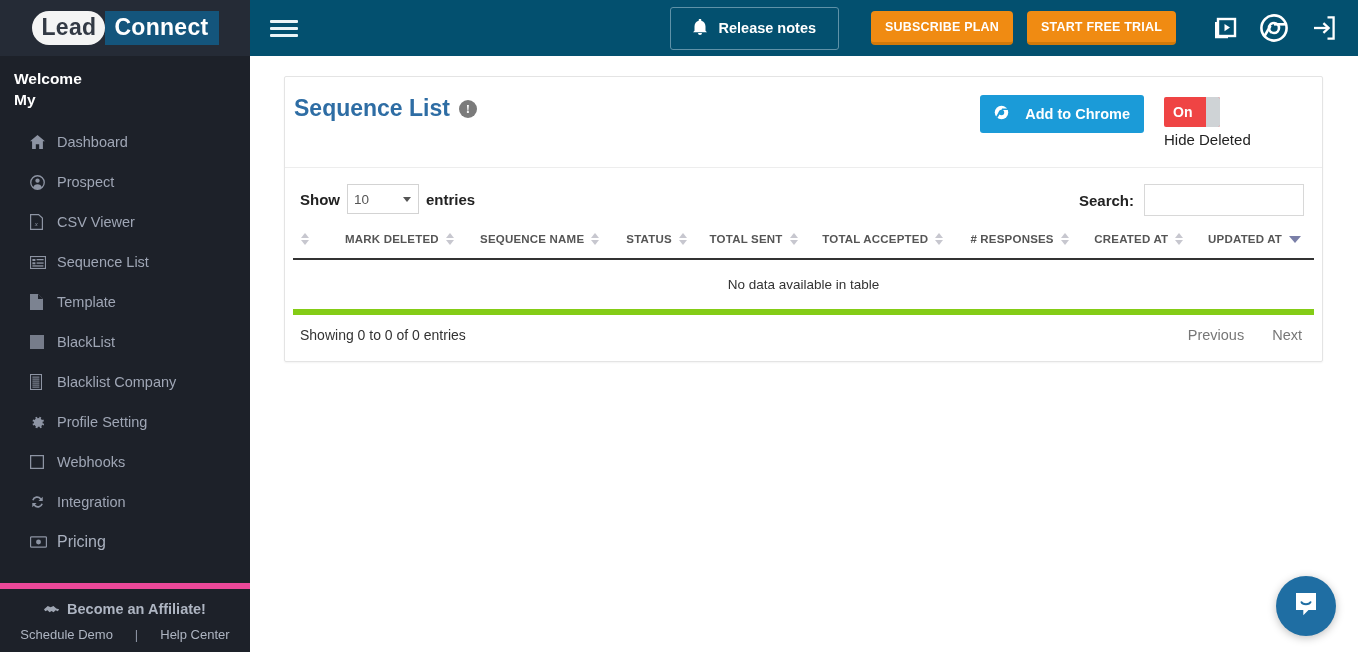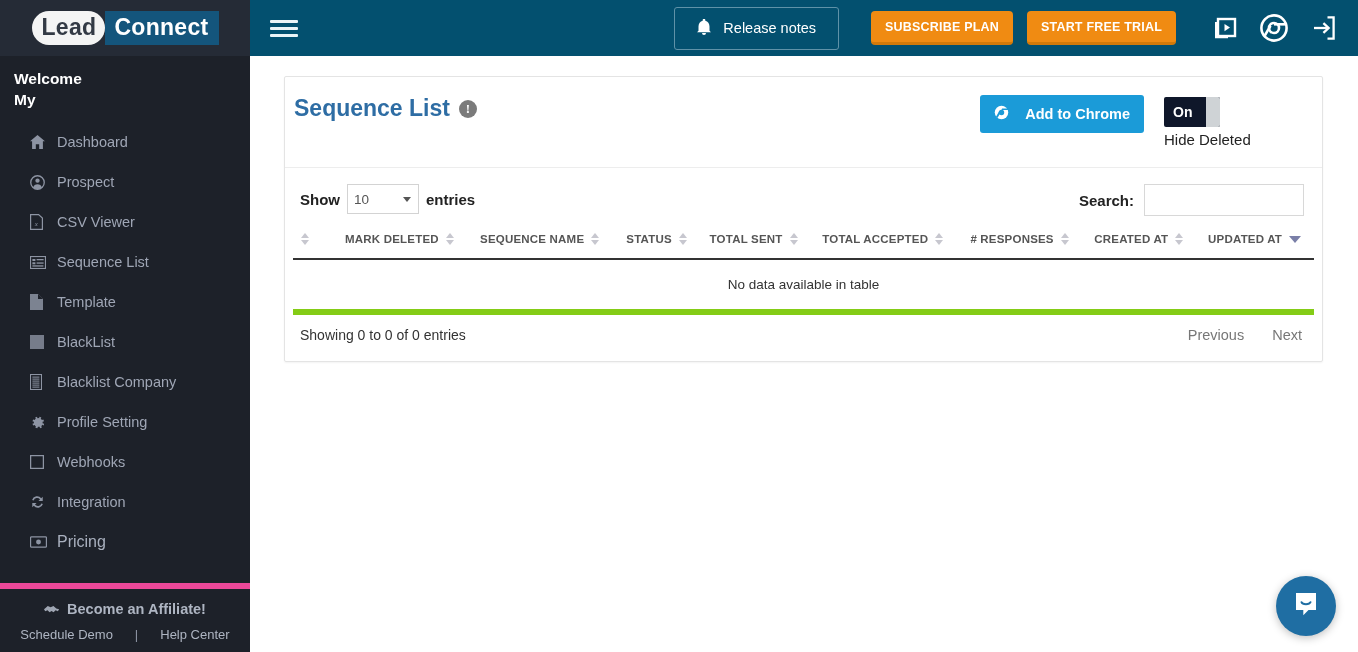--- a/index.html
+++ b/index.html
@@ -79,21 +79,21 @@
   }
   .hamburger {
     width: 28px; height: 24px; display: flex; flex-direction: column;
     justify-content: center; gap: 4px; cursor: pointer;
   }
   .hamburger span { display:block; height: 3px; background: #eaf4f7; border-radius: 1px; }
   .top-spacer { flex: 1 1 auto; }
   .release-btn {
     display: flex; align-items: center; gap: 12px;
     border: 1px solid #5f92a8; border-radius: 3px;
-    padding: 11px 22px; color: #fff; font-size: 14.5px; font-weight: normal;
+    padding: 11px 22px; color: #fff; font-size: 14.5px; font-weight: bold;
     cursor: pointer; background: transparent; margin-right: 32px;
   }
   .btn-orange {
     background: #f08b12; color: #fff; border: none; border-bottom: 3px solid #d2790a;
     border-radius: 4px; padding: 9px 14px 8px;
     font-size: 12.5px; font-weight: bold; letter-spacing: .2px;
     cursor: pointer; font-family: "Liberation Sans", sans-serif;
     margin-right: 14px; text-transform: uppercase;
   }
   .top-ico {
@@ -130,21 +130,21 @@
     background: #1b9bd8; color: #fff; border: none; border-radius: 3px;
     padding: 10px 14px; font-size: 14.5px; font-weight: bold;
     display: flex; align-items: center; gap: 16px; cursor: pointer;
     font-family: "Liberation Sans", sans-serif;
   }
   .toggle-wrap {
     display: flex; flex-wrap: wrap; align-items: center;
     gap: 0 12px; max-width: 140px; padding-top: 2px;
   }
   .toggle {
-    width: 56px; height: 30px; background: #0f172a;
+    width: 56px; height: 30px; background: #ef4444;
     border-radius: 2px; position: relative; cursor: pointer;
     display: flex; align-items: center;
   }
   .toggle .on-text {
     color: #fff; font-size: 14px; font-weight: bold;
     padding-left: 9px;
   }
   .toggle .knob {
     position: absolute; right: 0; top: 0;
     width: 14px; height: 30px; background: #cfd3d6; border-radius: 0 2px 2px 0;

